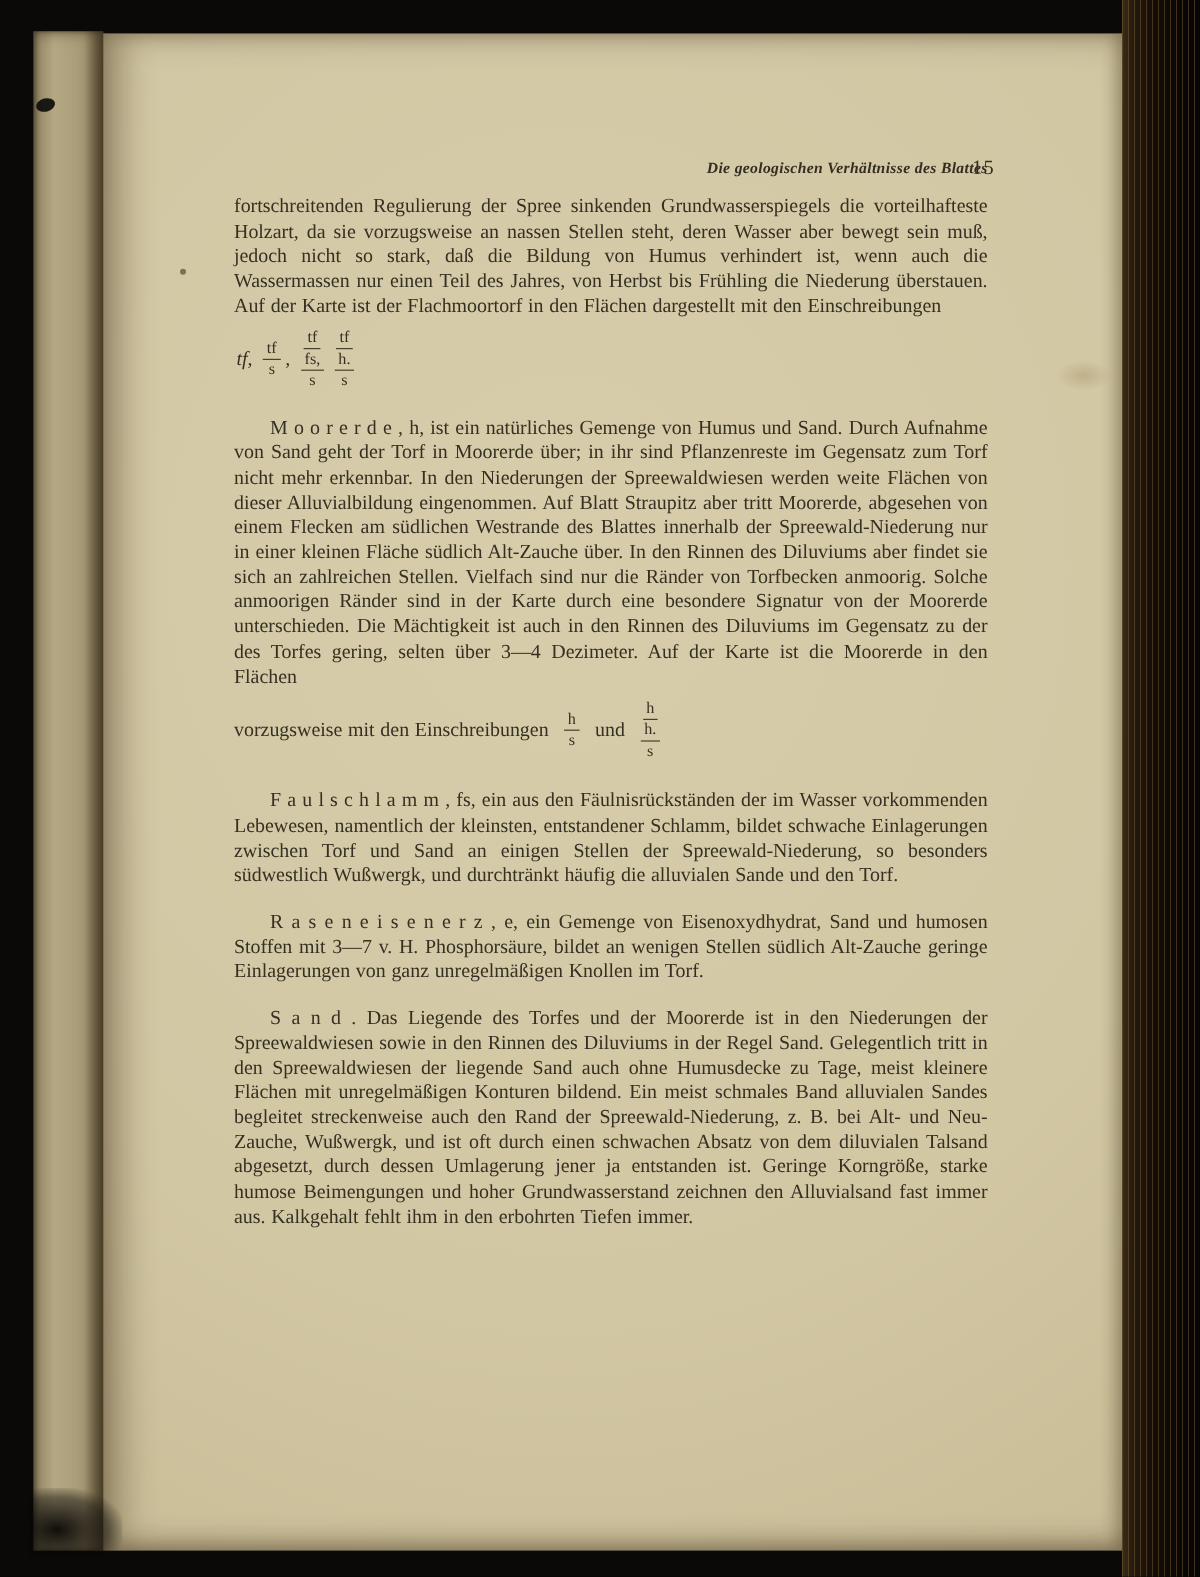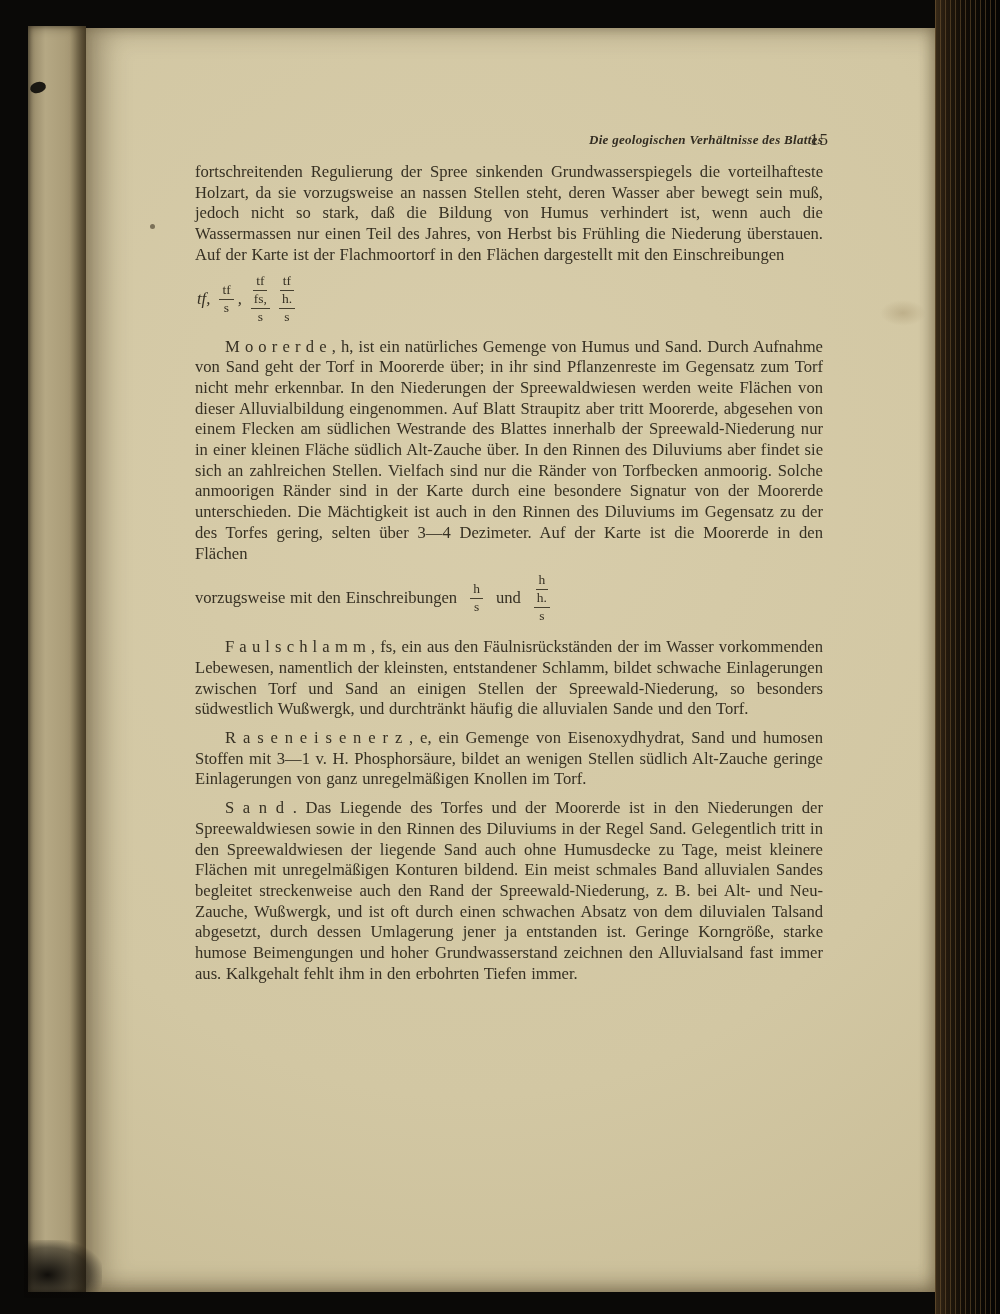--- a/index.html
+++ b/index.html
@@ -42,21 +42,21 @@
     position:absolute; right:-6px; top:-2px;
     font-size:17px; color:#332d22; letter-spacing:1px;
   }
 
   .textblock {
     position:absolute; top:134px; left:109px; width:628px;
     color:#363023; font-size:16.6px; line-height:20.7px;
     text-align:justify; word-spacing:0.6px;
   }
   .para { margin:0; }
-  .para.indent { text-indent:30px; margin-top:8px; }
+  .para.indent { text-indent:30px; margin-top:18px; }
 
   .formula-row { display:flex; align-items:center; font-size:16.6px; color:#363023; }
   .formula-row.f1 { gap:9px; margin:5px 0 8px 2px; min-height:58px; }
   .formula-row.f2 { gap:13px; margin:3px 0 7px 0; min-height:62px; }
   .sym { line-height:1;font-style:italic; }
   .sym.comma { align-self:center; margin-left:-5px; }
   .body-run { white-space:nowrap; }
 
   .frac {
     display:inline-flex; flex-direction:column; align-items:center;
@@ -132,21 +132,21 @@
         <span class="body-run">und</span>
         <span class="frac">
           <span class="fr-top">h</span>
           <span class="fr-mid">h.</span>
           <span class="fr-bot">s</span>
         </span>
       </div>
 
       <p class="para indent">F a u l s c h l a m m ,  fs, ein aus den Fäulnisrückständen der im Wasser vorkommenden Lebewesen, namentlich der kleinsten, entstandener Schlamm, bildet schwache Einlagerungen zwischen Torf und Sand an einigen Stellen der Spreewald-Niederung, so besonders südwestlich Wußwergk, und durchtränkt häufig die alluvialen Sande und den Torf.</p>
 
-      <p class="para indent">R a s e n e i s e n e r z ,  e, ein Gemenge von Eisenoxydhydrat, Sand und humosen Stoffen mit 3—1 v. H. Phosphorsäure, bildet an wenigen Stellen südlich Alt-Zauche geringe Einlagerungen von ganz unregelmäßigen Knollen im Torf.</p>
+      <p class="para indent">R a s e n e i s e n e r z ,  e, ein Gemenge von Eisenoxydhydrat, Sand und humosen Stoffen mit 3—7 v. H. Phosphorsäure, bildet an wenigen Stellen südlich Alt-Zauche geringe Einlagerungen von ganz unregelmäßigen Knollen im Torf.</p>
 
       <p class="para indent">S a n d .  Das Liegende des Torfes und der Moorerde ist in den Niederungen der Spreewaldwiesen sowie in den Rinnen des Diluviums in der Regel Sand. Gelegentlich tritt in den Spreewaldwiesen der liegende Sand auch ohne Humusdecke zu Tage, meist kleinere Flächen mit unregelmäßigen Konturen bildend. Ein meist schmales Band alluvialen Sandes begleitet streckenweise auch den Rand der Spreewald-Niederung, z. B. bei Alt- und Neu-Zauche, Wußwergk, und ist oft durch einen schwachen Absatz von dem diluvialen Talsand abgesetzt, durch dessen Umlagerung jener ja entstanden ist. Geringe Korngröße, starke humose Beimengungen und hoher Grundwasserstand zeichnen den Alluvialsand fast immer aus. Kalkgehalt fehlt ihm in den erbohrten Tiefen immer.</p>
 
 
     </div>
   </div>
 
   <div class="right-edge"></div>
 
   <div class="artifact blot-1"></div>

